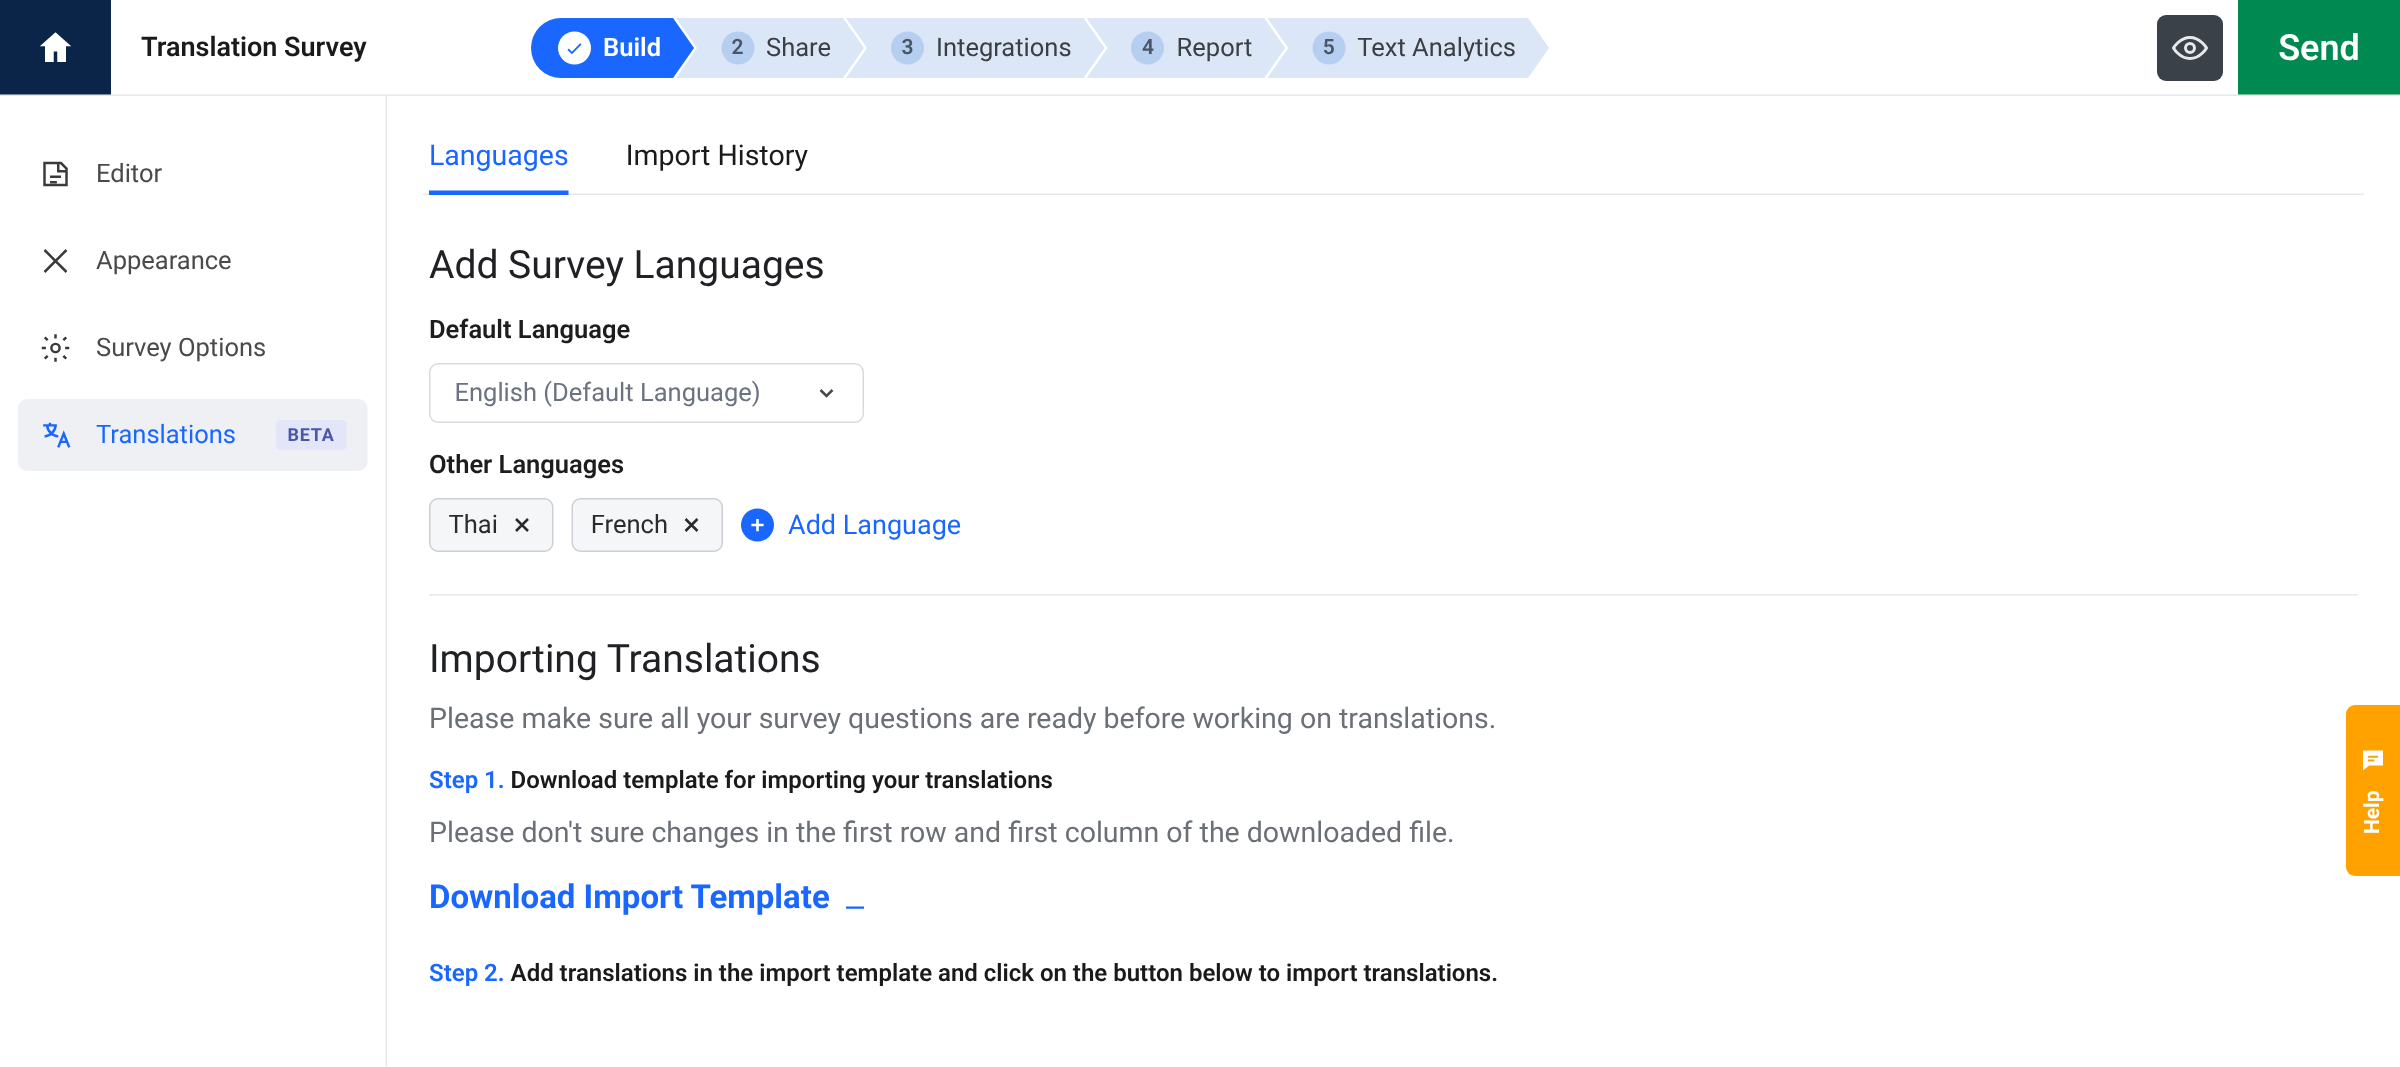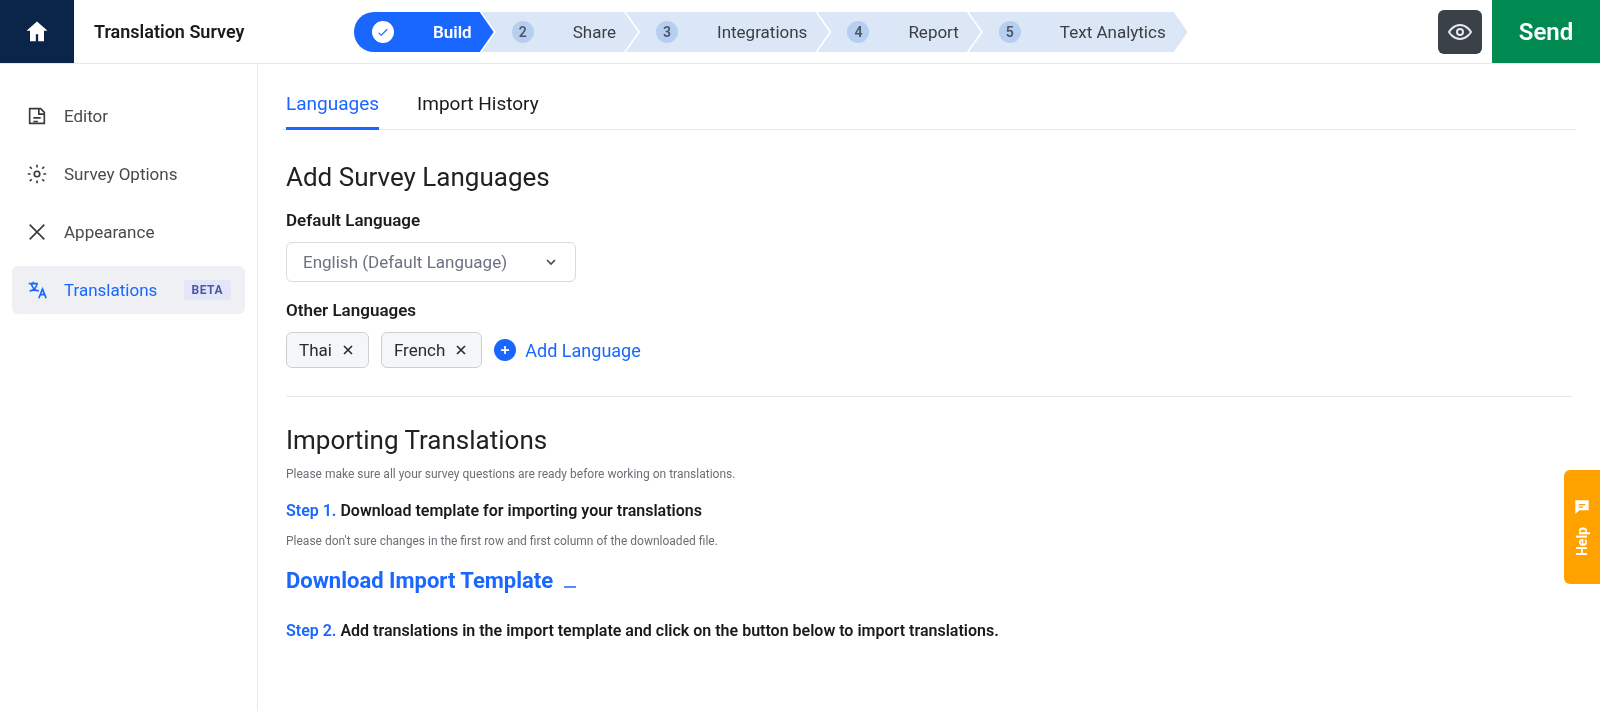--- a/index.html
+++ b/index.html
@@ -50,21 +50,20 @@
     display: flex;
     align-items: center;
     height: 40px;
     padding: 0 22px 0 30px;
     background: #dbe7f6;
     color: #3b3f44;
     font-size: 17px;
     margin-left: -12px;
     clip-path: polygon(0 0, calc(100% - 14px) 0, 100% 50%, calc(100% - 14px) 100%, 0 100%, 14px 50%);
     cursor: pointer;
-    gap: 31px;
   }
   .step:first-child {
     clip-path: polygon(0 0, calc(100% - 14px) 0, 100% 50%, calc(100% - 14px) 100%, 0 100%);
     border-radius: 20px 0 0 20px;
     margin-left: 0;
     padding-left: 18px;
   }
   .step.active {
     background: #1967ff;
     color: #fff;
@@ -209,21 +208,21 @@
     font-size: 18px;
     color: #1967ff;
     cursor: pointer;
   }
   .add-lang .plus {
     width: 22px; height: 22px; border-radius: 50%; background: #1967ff;
     display: flex; align-items: center; justify-content: center;
   }
   .add-lang .plus svg { stroke: #fff; width: 14px; height: 14px; stroke-width: 3; }
   hr.divider { border: none; border-top: 1px solid #e6e8eb; margin: 28px 0; }
-  .muted { color: #6b6f76; font-size: 12px; margin-bottom: 20px; }
+  .muted { color: #6b6f76; font-size: 19px; margin-bottom: 20px; }
   .step-line { font-size: 16px; font-weight: 600; color: #1a1a1a; margin-bottom: 14px; }
   .step-line .step-num { color: #1967ff; }
   .download-link {
     display: inline-flex; align-items: center; gap: 8px;
     font-size: 22px; font-weight: 700; color: #1967ff; cursor: pointer;
     margin-bottom: 28px;
   }
   .download-link svg { width: 18px; height: 18px; fill: #1967ff; }
   .import-btn {
     display: inline-flex; align-items: center; justify-content: center;
@@ -309,30 +308,30 @@
     <div class="side-item">
       <svg viewBox="0 0 24 24">
           <path d="M4 4h12l4 4v12H4z"></path>
           <path d="M14 4v6h6"></path>
           <path d="M8 14h8M8 18h5"></path>
         </svg>
       <span>Editor</span>
     </div>
     <div class="side-item">
       <svg viewBox="0 0 24 24">
+          <path d="M4 20L20 4M4 4l16 16"></path>
+        </svg>
+      <span>Appearance</span>
+    </div>
+    <div class="side-item">
+      <svg viewBox="0 0 24 24">
           <circle cx="12" cy="12" r="3"></circle>
           <path d="M12 2v3M12 19v3M4.2 4.2l2.1 2.1M17.7 17.7l2.1 2.1M2 12h3M19 12h3M4.2 19.8l2.1-2.1M17.7 6.3l2.1-2.1"></path>
         </svg>
       <span>Survey Options</span>
-    </div>
-    <div class="side-item">
-      <svg viewBox="0 0 24 24">
-          <path d="M4 20L20 4M4 4l16 16"></path>
-        </svg>
-      <span>Appearance</span>
     </div>
     <div class="side-item active">
       <svg viewBox="0 0 24 24">
           <path d="M3 5h10M8 3v2M6 5c0 4 4 8 8 8M12 5c0 4-4 8-8 8"></path>
           <path d="M14 21l4-10 4 10M15.5 17h5"></path>
         </svg>
       <span>Translations</span>
       <span class="beta">BETA</span>
     </div>
   </div>

